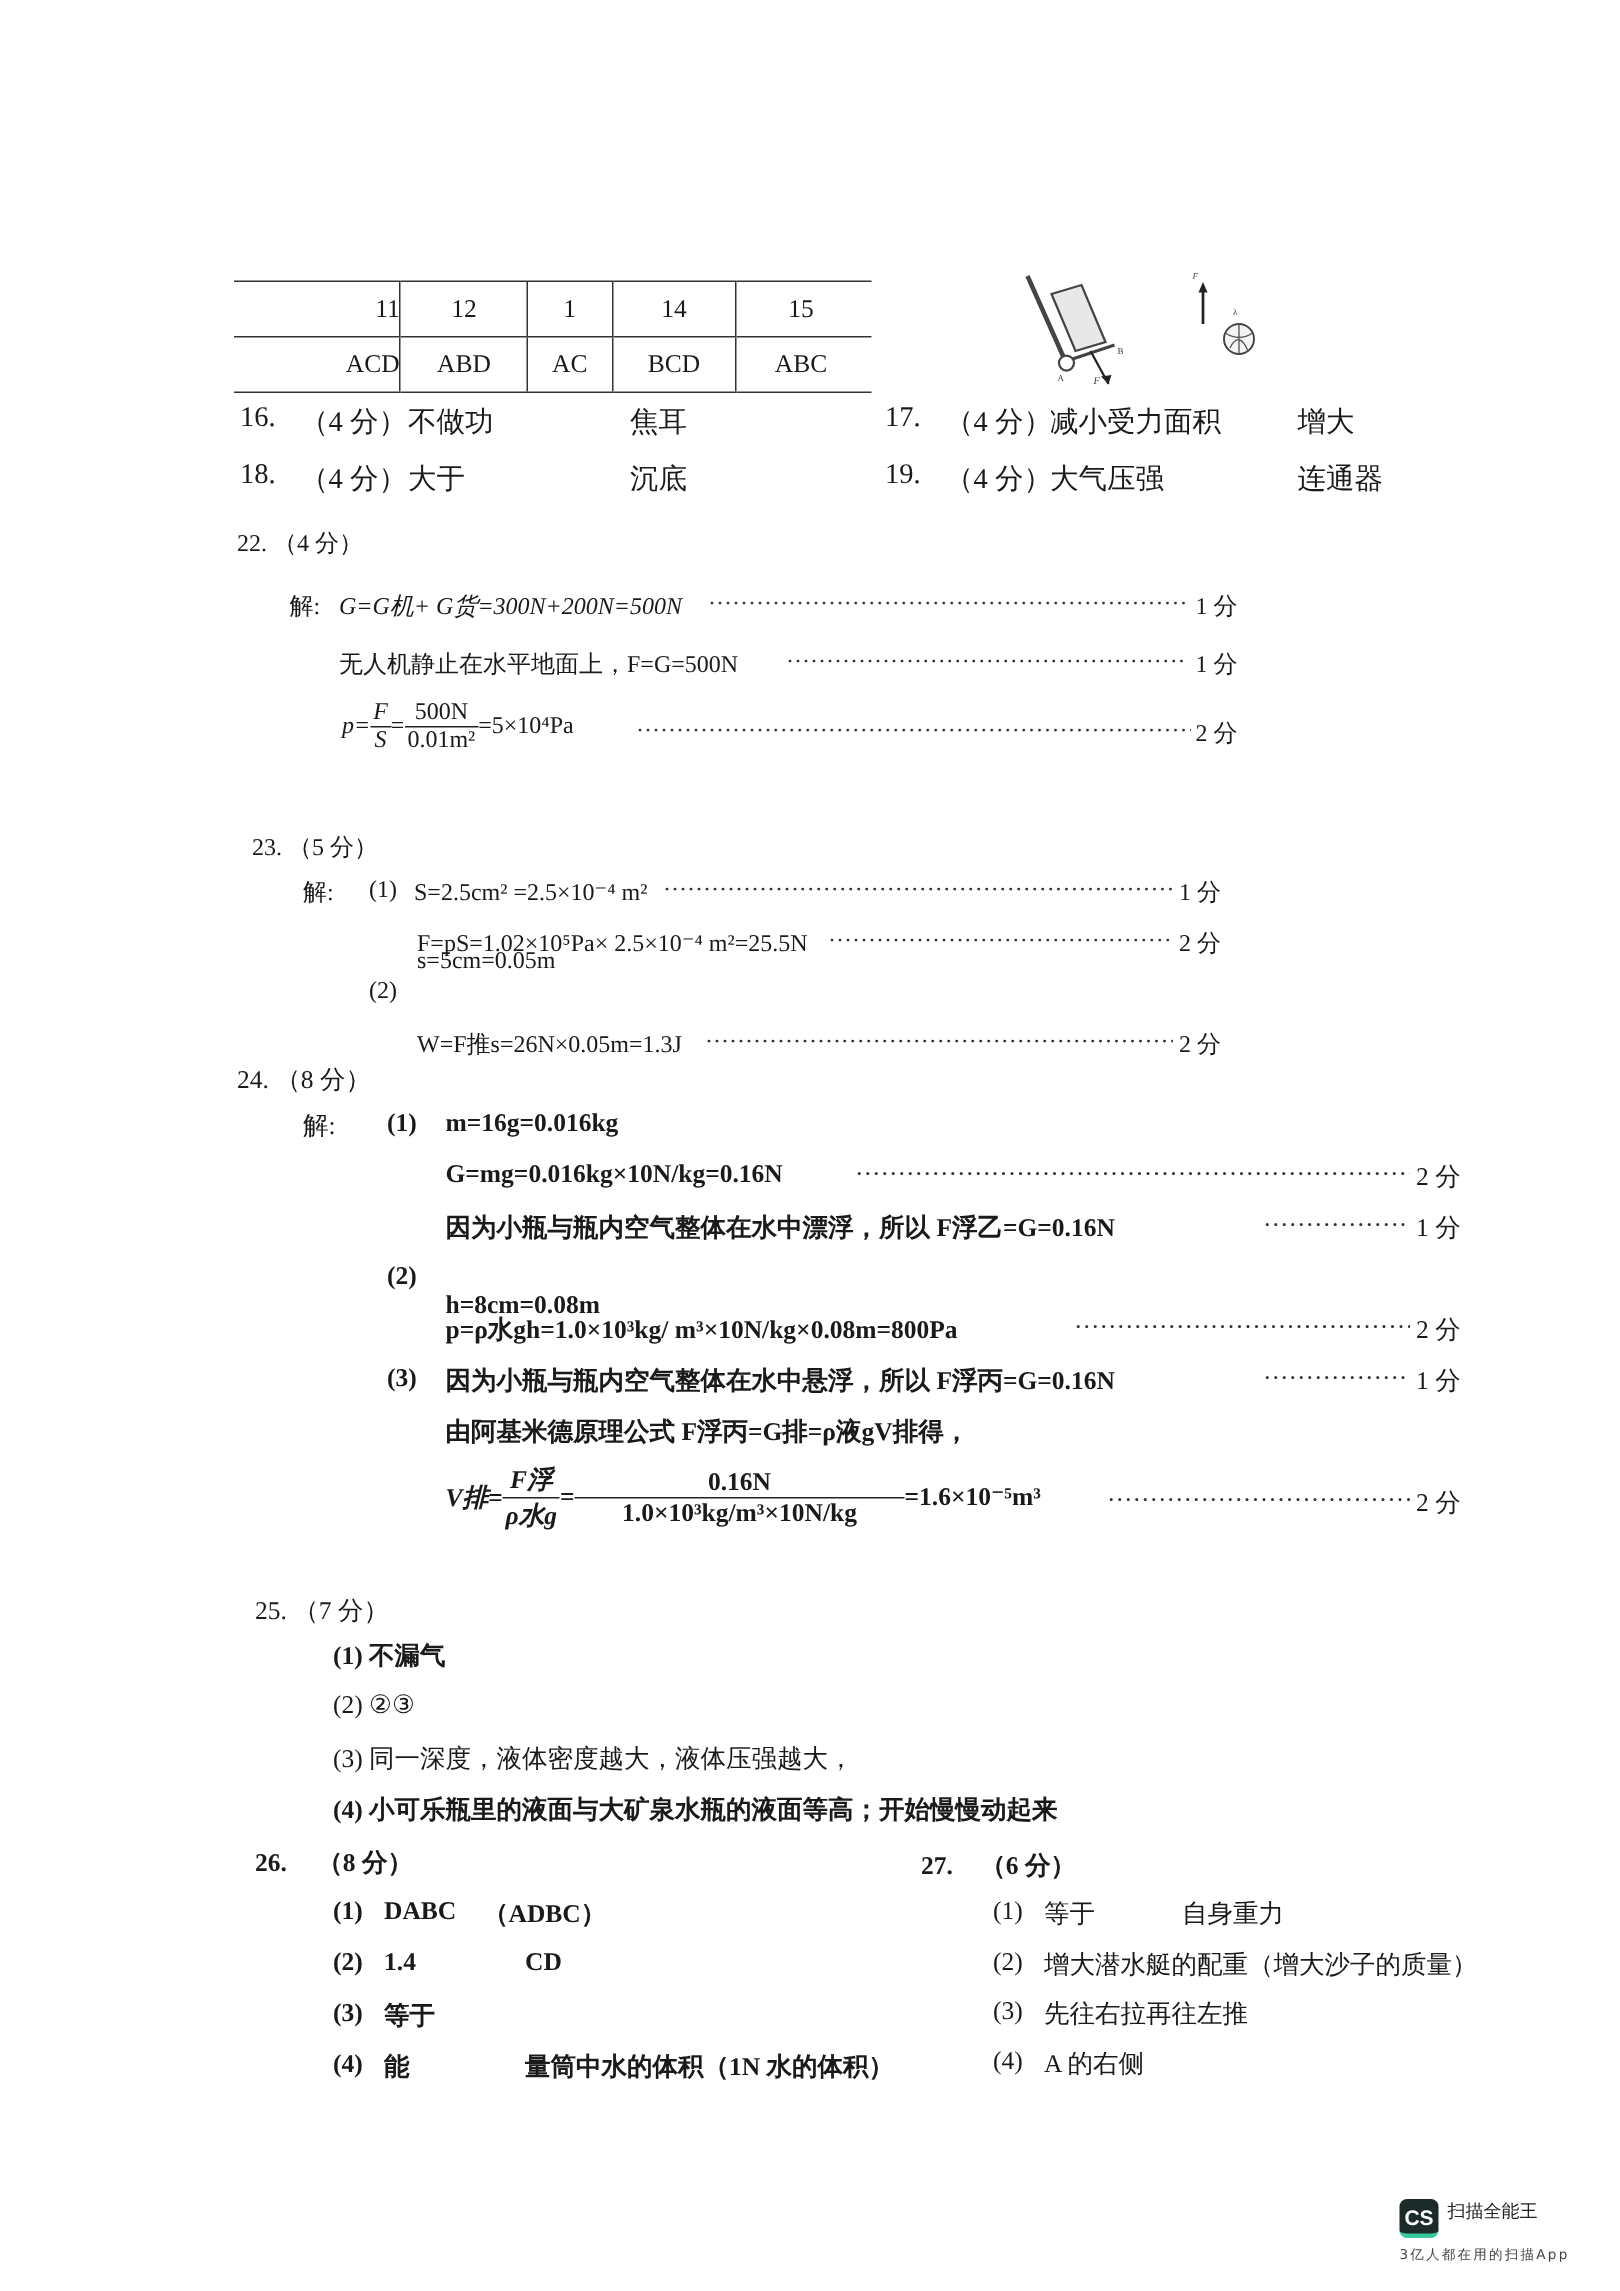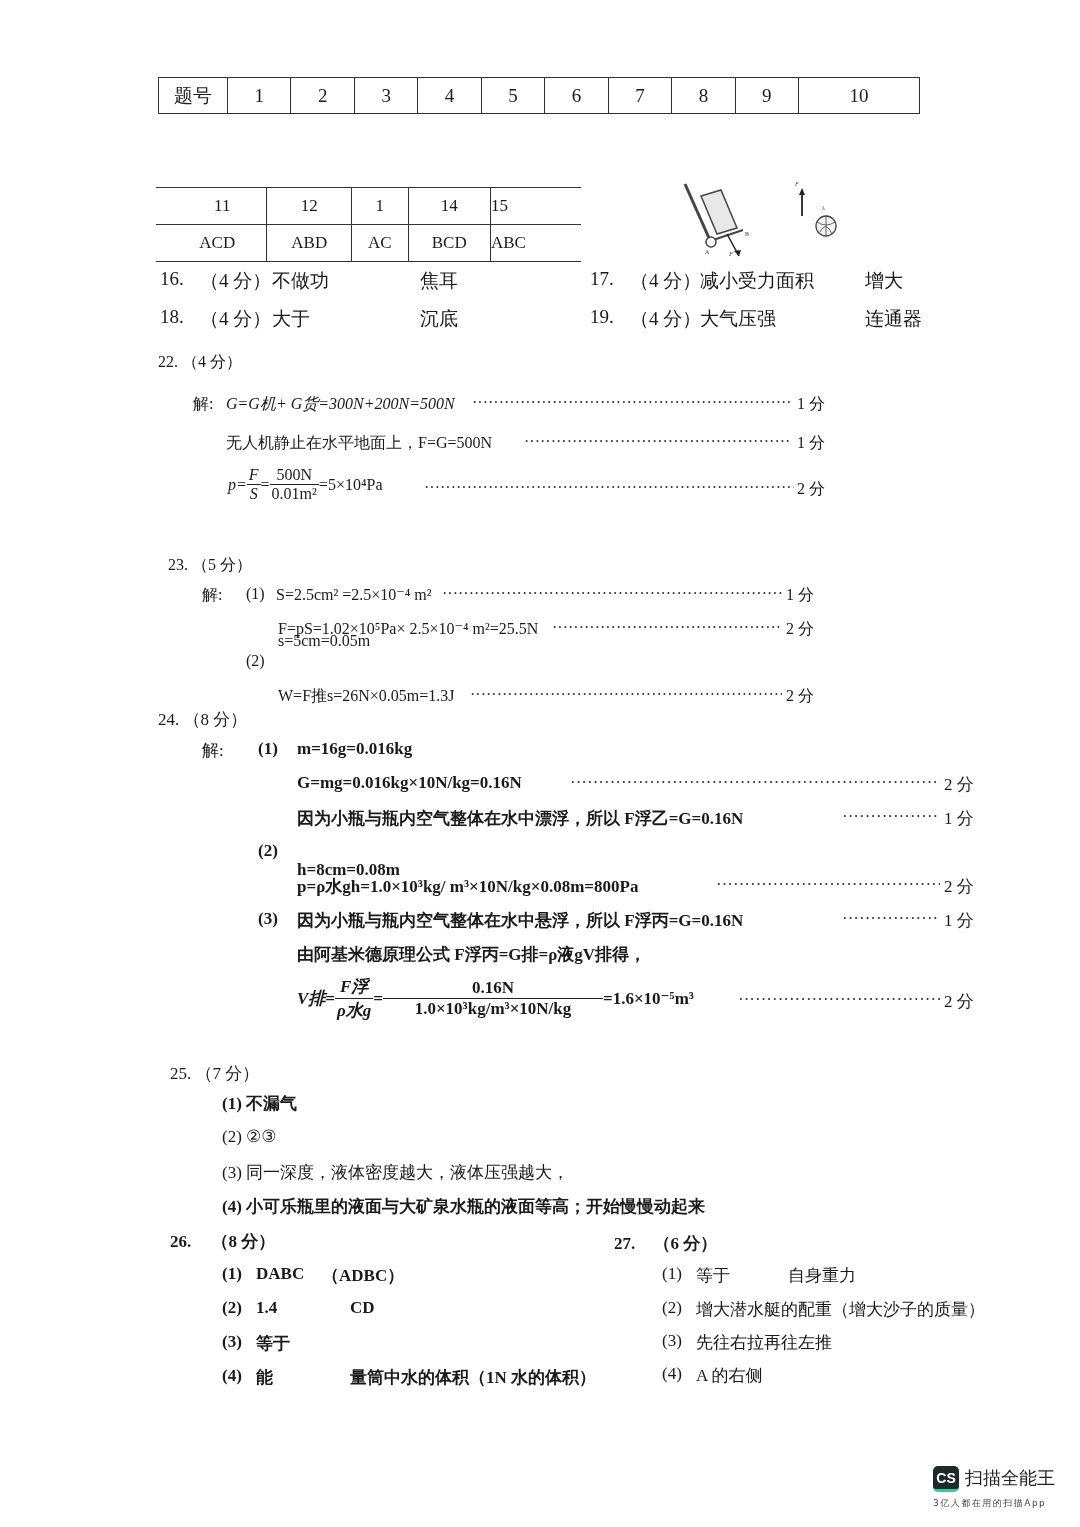--- a/index.html
+++ b/index.html
@@ -18,55 +18,42 @@
     }
     table.t1 td.hd { width: 68px; }
     table.t2 {
       position: absolute; left: 156px; top: 187px; width: 425px;
       border-collapse: collapse; font-size: 17px;
     }
     table.t2 td {
       border-top: 1.5px solid #333; border-bottom: 1.5px solid #333;
       border-left: 1.5px solid #333; text-align: center; height: 36px; padding: 0;
     }
-    table.t2 td:first-child { border-left: none; text-align: center; padding-left: 22px; }
-    table.t2 td:last-child { text-align: left; padding-right: 4px; }
+    table.t2 td:first-child { border-left: none; text-align: right; padding-left: 22px; }
+    table.t2 td:last-child { text-align: center; padding-right: 4px; }
     .row { font-size: 19px; }
     .sol { font-size: 16px; }
     .sol2 { font-size: 17px; font-weight: bold; }
     .frac { display: inline-block; vertical-align: middle; text-align: center; }
     .frac .num { display: block; border-bottom: 1px solid #222; padding: 0 2px; }
     .frac .den { display: block; padding: 0 2px; }
     .logo {
       position: absolute; left: 933px; top: 1466px; width: 26px; height: 26px;
       background: #1d2a2a; border-radius: 5px; color: #fff; font-family: "Liberation Sans", sans-serif;
       font-weight: bold; font-size: 14px; text-align: center; line-height: 24px;
       border-bottom: 3px solid #39c7a0; box-sizing: border-box;
     }
-    .logo-text { left: 965px; top: 1466px; font-family: "DejaVu Sans", sans-serif; font-size: 18px; color: #222; }
+    .logo-text { left: 965px; top: 1466px; font-family: "DejaVu Sans", sans-serif; font-size: 12px; color: #222; }
     .logo-sub { left: 933px; top: 1497px; font-family: "DejaVu Sans", sans-serif; font-size: 9px; color: #444; letter-spacing: 1.5px; }
   </style>
 </head>
 <body>
 
 <table class="t1">
   <tbody>
-      <tr>
-    <td class="hd">题号</td>
-    <td>1</td>
-    <td>2</td>
-    <td>3</td>
-    <td>4</td>
-    <td>5</td>
-    <td>6</td>
-    <td>7</td>
-    <td>8</td>
-    <td>9</td>
-    <td>10</td>
-  </tr>
 </tbody>
   </table>
 
 <table class="t2">
   <tbody>
       <tr>
     <td>11</td>
     <td>12</td>
     <td>1</td>
     <td>14</td>

